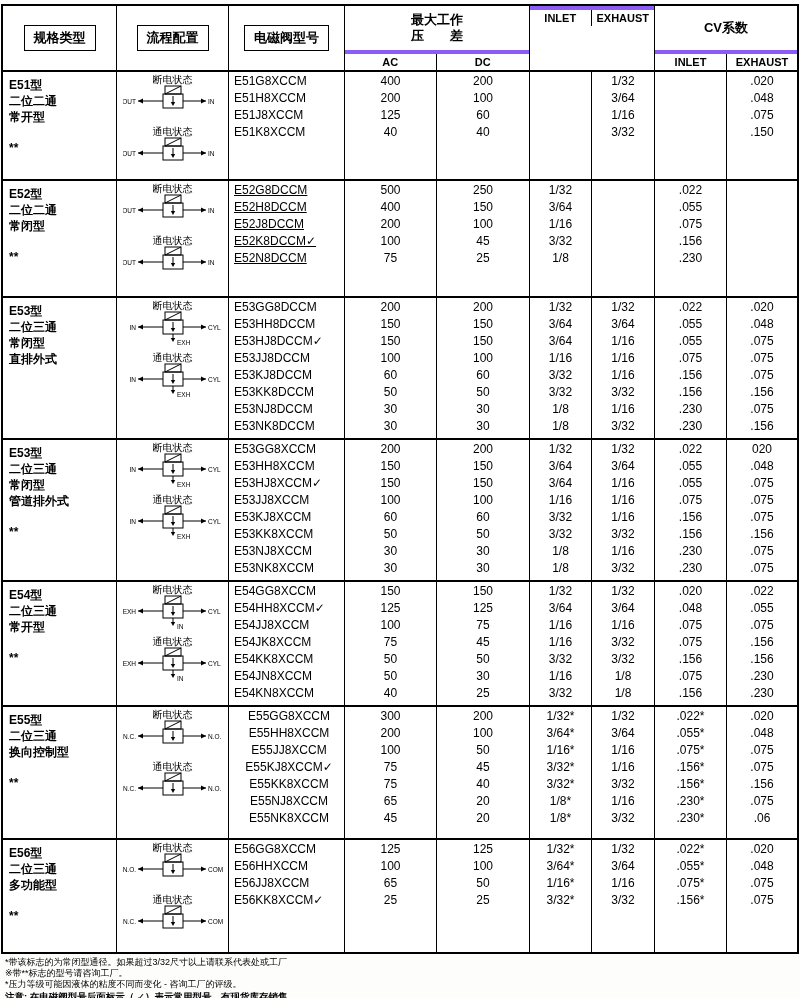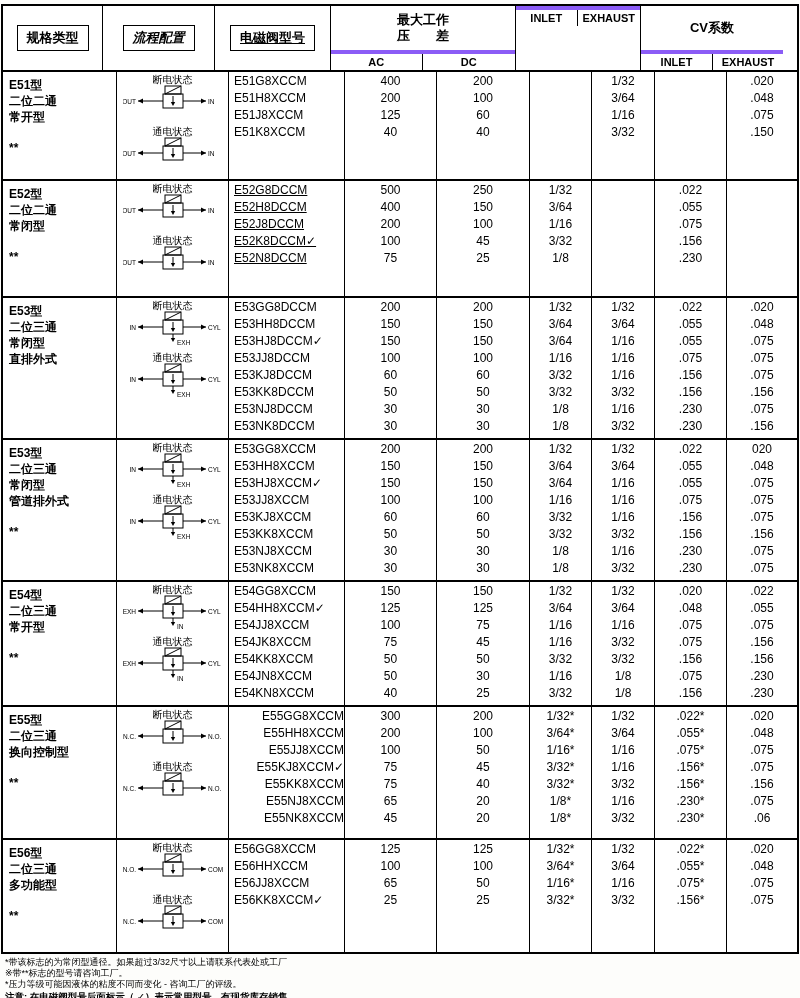--- a/index.html
+++ b/index.html
@@ -11,21 +11,21 @@
   }
   .page { padding: 4px 1px 0; }
   .table { width: 798px; border: 2px solid #000; background: #fff; }
 
   
   .header { display: flex; height: 66px; border-bottom: 2px solid #000; }
   .hcell {
     border-right: 1px solid #000;
     display: flex; align-items: center; justify-content: center;
   }
-  .h-type { width: 100px; } .h-flow { width: 112px; font-style: italic; } .h-model { width: 116px; text-decoration: underline; }
+  .h-type { width: 114px; } .h-flow { width: 112px; } .h-model { width: 116px; }
   .hbox {
     border: 1px solid #000; padding: 3px 9px;
     font-weight: bold; font-size: 13px; white-space: nowrap;
   }
   .hgroup { display: flex; flex-direction: column; border-right: 1px solid #000; }
   .hgroup.last { border-right: none; }
   .h-pressure { width: 185px; } .h-port { width: 125px; } .h-cv { width: 142px; }
   .htop {
     flex: 1; display: flex; flex-direction: column;
     align-items: center; justify-content: center;
@@ -706,21 +706,21 @@
                   <polygon points="15,16 20,13.5 20,18.5"></polygon>
                   <polygon points="83,16 78,13.5 78,18.5"></polygon>
                   <polygon points="50,21 47.8,17 52.2,17"></polygon>
                 </g>
                 <g font-size="6.5" fill="#000">
                   <text x="13" y="18.5" text-anchor="end">N.C.</text>
                   <text x="85" y="18.5" text-anchor="start">N.O.</text>
                 </g>
               </svg></div>
           </div>
-          <div class="col v-col model-column" style="width: 116px; text-align: right;">
+          <div class="col v-col model-column" style="width: 116px; text-align: center;">
             <div class="cell">E55GG8XCCM</div>
             <div class="cell">E55HH8XCCM</div>
             <div class="cell">E55JJ8XCCM</div>
             <div class="cell">E55KJ8XCCM✓</div>
             <div class="cell">E55KK8XCCM</div>
             <div class="cell">E55NJ8XCCM</div>
             <div class="cell">E55NK8XCCM</div>
           </div>
           <div class="col v-col ac-column" style="width: 92px; text-align: center;">
             <div class="cell">300</div>

